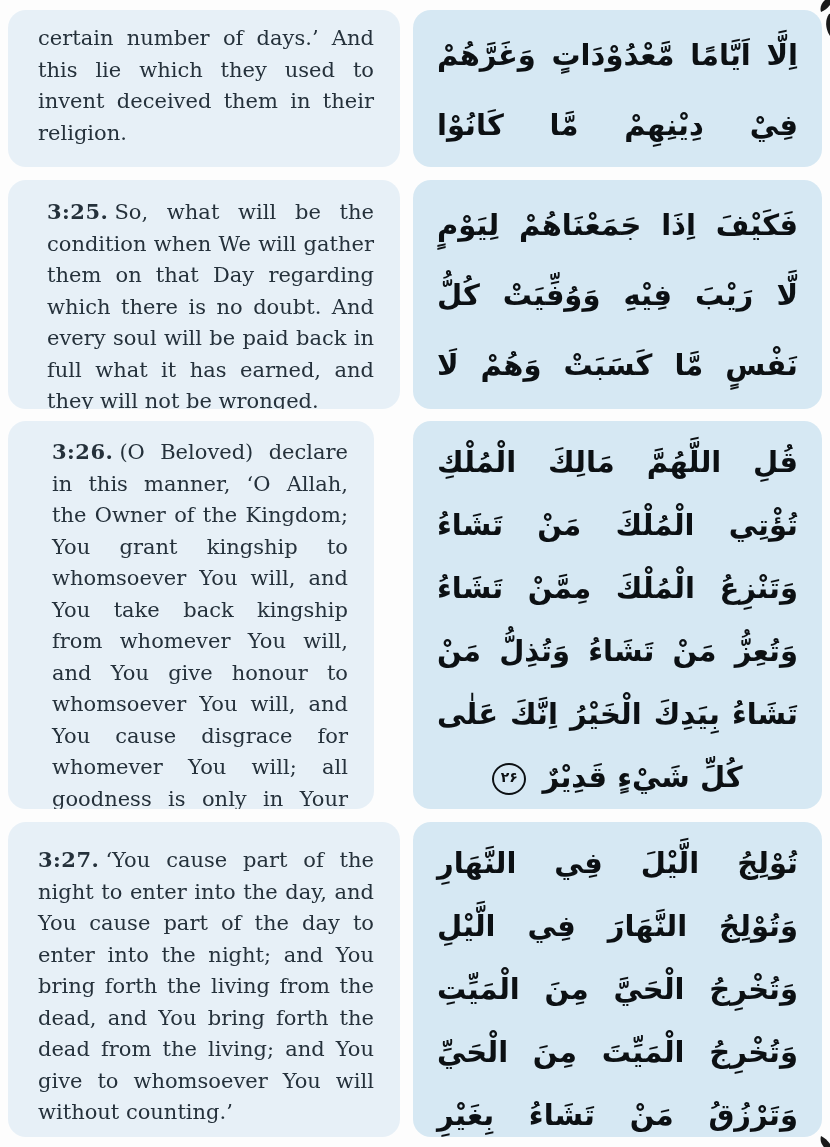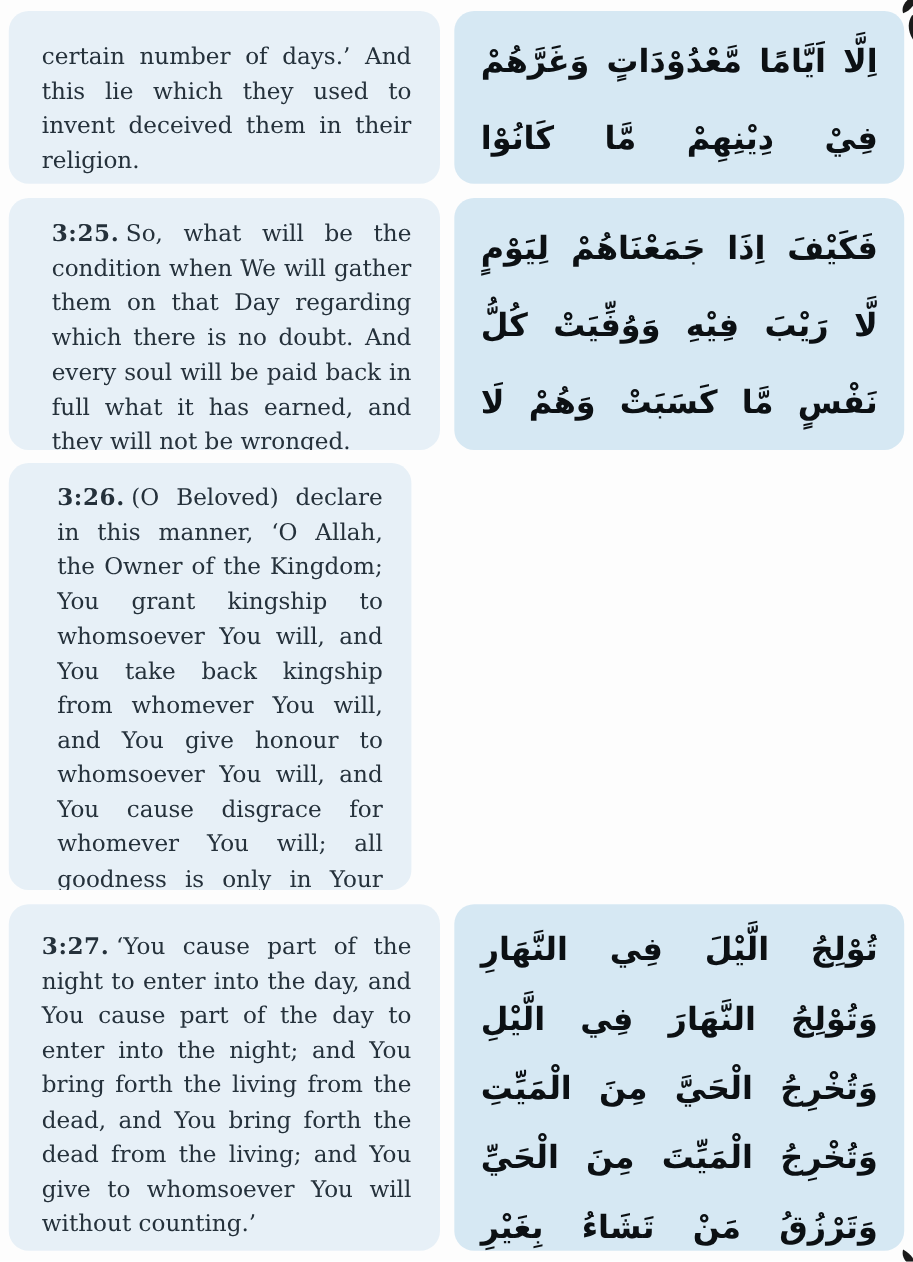--- a/index.html
+++ b/index.html
@@ -41,21 +41,21 @@
     margin:0;
     direction:rtl;
     font-family:"DejaVu Sans", sans-serif;
     font-weight:bold;
     font-size:29px;
     line-height:63px;
     text-align:justify;
     text-align-last:center;
   }
   .row1 .ar-p{line-height:70px;}
-  .row1.en{padding-top:26px;}
+  .row1.en{padding-top:13px;}
   .row2 .ar-p{line-height:70px;}
   .row2.en{padding-top:16px;padding-left:39px;}
   .row3.en{padding-top:15px;}
   .row4.en{}
   .vnum{
     display:inline-block;
     min-width:24px;
     height:28px;
     line-height:25px;
     padding:0 3px;
@@ -88,20 +88,23 @@
   <div class="cell en row2" style="left:8px;top:180px;width:392px;height:229px;">
     <p><span class="ref">3:25.</span><span>So, what will be the condition when We will gather them on that Day regarding which there is no doubt. And every soul will be paid back in full what it has earned, and they will not be wronged.</span></p>
   </div>
   <div class="cell ar row2" style="left:413px;top:180px;width:409px;height:229px;">
     <p class="ar-p" lang="ar"><span>فَكَيْفَ اِذَا جَمَعْنَاهُمْ لِيَوْمٍ لَّا رَيْبَ فِيْهِ وَوُفِّيَتْ كُلُّ نَفْسٍ مَّا كَسَبَتْ وَهُمْ لَا يُظْلَمُوْنَ</span> </p>
   </div>
 
   <div class="cell en row3" style="left:8px;top:421px;width:366px;height:388px;padding-left:44px;">
     <p><span class="ref">3:26.</span><span>(O Beloved) declare in this manner, ‘O Allah, the Owner of the Kingdom; You grant kingship to whomsoever You will, and You take back kingship from whomever You will, and You give honour to whomsoever You will, and You cause disgrace for whomever You will; all goodness is only in Your Hand (of power); indeed, You are Able to do everything.’</span></p>
   </div>
+  <div class="cell ar row3" style="left:413px;top:421px;width:409px;height:388px;">
+    <p class="ar-p" lang="ar"><span>قُلِ اللَّهُمَّ مَالِكَ الْمُلْكِ تُؤْتِي الْمُلْكَ مَنْ تَشَاءُ وَتَنْزِعُ الْمُلْكَ مِمَّنْ تَشَاءُ وَتُعِزُّ مَنْ تَشَاءُ وَتُذِلُّ مَنْ تَشَاءُ بِيَدِكَ الْخَيْرُ اِنَّكَ عَلٰى كُلِّ شَيْءٍ قَدِيْرٌ</span> <span class="vnum">۲۶</span></p>
+  </div>
 
   <div class="cell en row4" style="left:8px;top:822px;width:392px;height:315px;">
     <p><span class="ref">3:27.</span><span>‘You cause part of the night to enter into the day, and You cause part of the day to enter into the night; and You bring forth the living from the dead, and You bring forth the dead from the living; and You give to whomsoever You will without counting.’</span></p>
   </div>
   <div class="cell ar row4" style="left:413px;top:822px;width:409px;height:315px;">
     <p class="ar-p" lang="ar"><span>تُوْلِجُ الَّيْلَ فِي النَّهَارِ وَتُوْلِجُ النَّهَارَ فِي الَّيْلِ وَتُخْرِجُ الْحَيَّ مِنَ الْمَيِّتِ وَتُخْرِجُ الْمَيِّتَ مِنَ الْحَيِّ وَتَرْزُقُ مَنْ تَشَاءُ بِغَيْرِ حِسَابٍ</span> </p>
   </div>
 
   <svg class="ornament top-right" width="30" height="44" viewBox="0 0 30 44">
     <path d="M26 2 C18 6 14 12 16 18 C22 16 27 10 29 3 Z" fill="#1a1a1a"></path>

